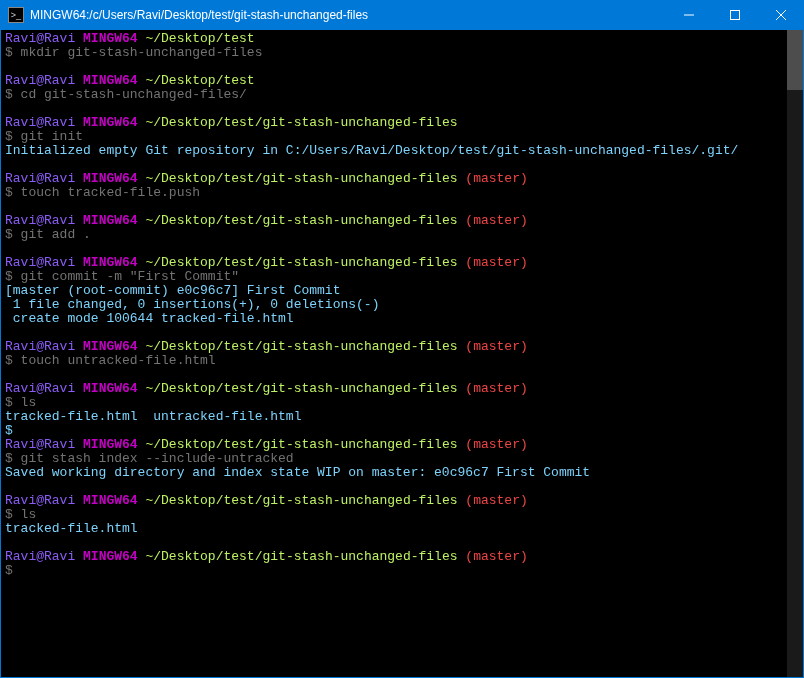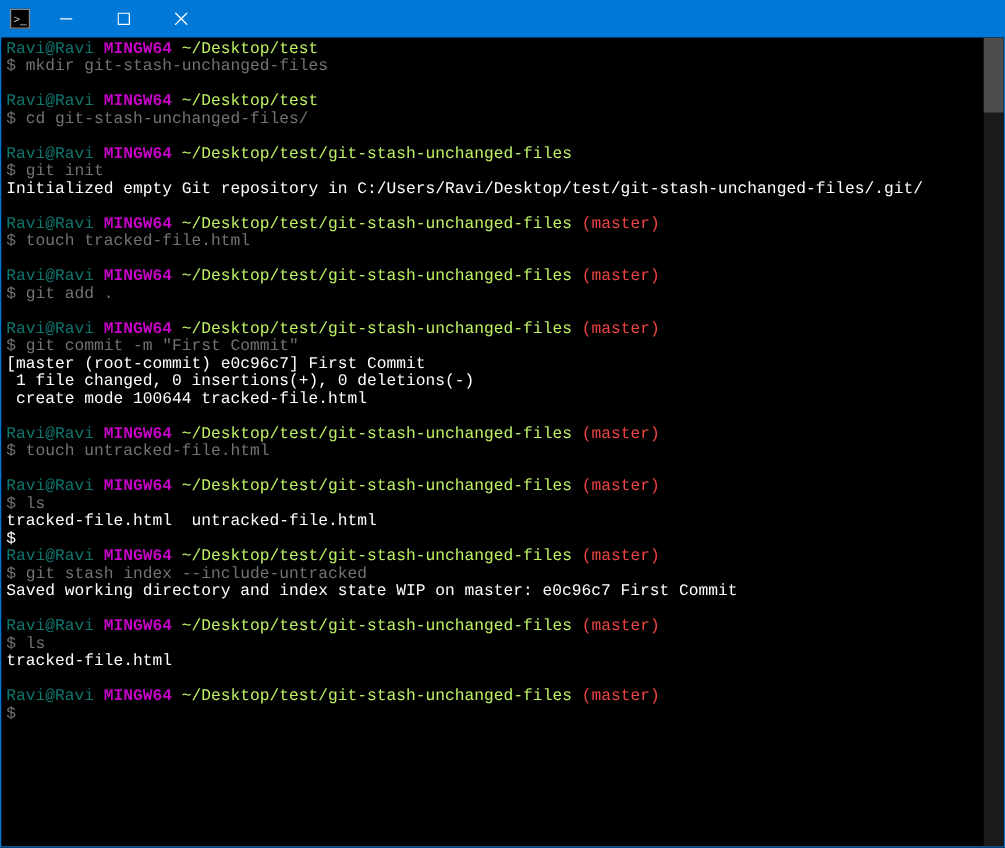--- a/index.html
+++ b/index.html
@@ -69,32 +69,33 @@
     height: 100%;
     background: #1a1a1a;
   }
   .scrollbar-thumb {
     position: absolute;
     right: 0; top: 0;
     width: 16px;
     height: 60px;
     background: #4d4d4d;
   }
-  .user { color: #0f766e; font-family: Liberation Mono, monospace; }
+  .user { color: #8b5cf6; font-family: Liberation Mono, monospace; }
   .host { color: #c400c4; font-weight: bold; }
   .path { color: #bef264; }
   .branch { color: #ef4444; font-family: Liberation Mono, monospace; }
-  .out { color: #ffffff; }
+  .out { color: #7dd3fc; }
   .cmd { color: #737373; }
 </style>
 </head>
 <body>
 
 <div class="titlebar">
   <div class="title-icon">&gt;_</div>
+  <div class="title-text">MINGW64:/c/Users/Ravi/Desktop/test/git-stash-unchanged-files</div>
   <div class="win-controls">
     <div class="win-btn">
       <svg width="10" height="10">
           <line x1="0" y1="5" x2="10" y2="5"></line>
         </svg>
     </div>
     <div class="win-btn">
       <svg width="10" height="10">
           <rect x="0.5" y="0.5" width="9" height="9"></rect>
         </svg>
@@ -113,21 +114,21 @@
 <span class="cmd">$ mkdir git-stash-unchanged-files</span>
 
 <span class="user">Ravi@Ravi</span> <span class="host">MINGW64</span> <span class="path">~/Desktop/test</span>
 <span class="cmd">$ cd git-stash-unchanged-files/</span>
 
 <span class="user">Ravi@Ravi</span> <span class="host">MINGW64</span> <span class="path">~/Desktop/test/git-stash-unchanged-files</span>
 <span class="cmd">$ git init</span>
 <span class="out">Initialized empty Git repository in C:/Users/Ravi/Desktop/test/git-stash-unchanged-files/.git/</span>
 
 <span class="user">Ravi@Ravi</span> <span class="host">MINGW64</span> <span class="path">~/Desktop/test/git-stash-unchanged-files</span> <span class="branch">(master)</span>
-<span class="cmd">$ touch tracked-file.html</span>
+<span class="cmd">$ touch tracked-file.push</span>
 
 <span class="user">Ravi@Ravi</span> <span class="host">MINGW64</span> <span class="path">~/Desktop/test/git-stash-unchanged-files</span> <span class="branch">(master)</span>
 <span class="cmd">$ git add .</span>
 
 <span class="user">Ravi@Ravi</span> <span class="host">MINGW64</span> <span class="path">~/Desktop/test/git-stash-unchanged-files</span> <span class="branch">(master)</span>
 <span class="cmd">$ git commit -m "First Commit"</span>
 <span class="out">[master (root-commit) e0c96c7] First Commit</span>
 <span class="out"> 1 file changed, 0 insertions(+), 0 deletions(-)</span>
 <span class="out"> create mode 100644 tracked-file.html</span>
 

